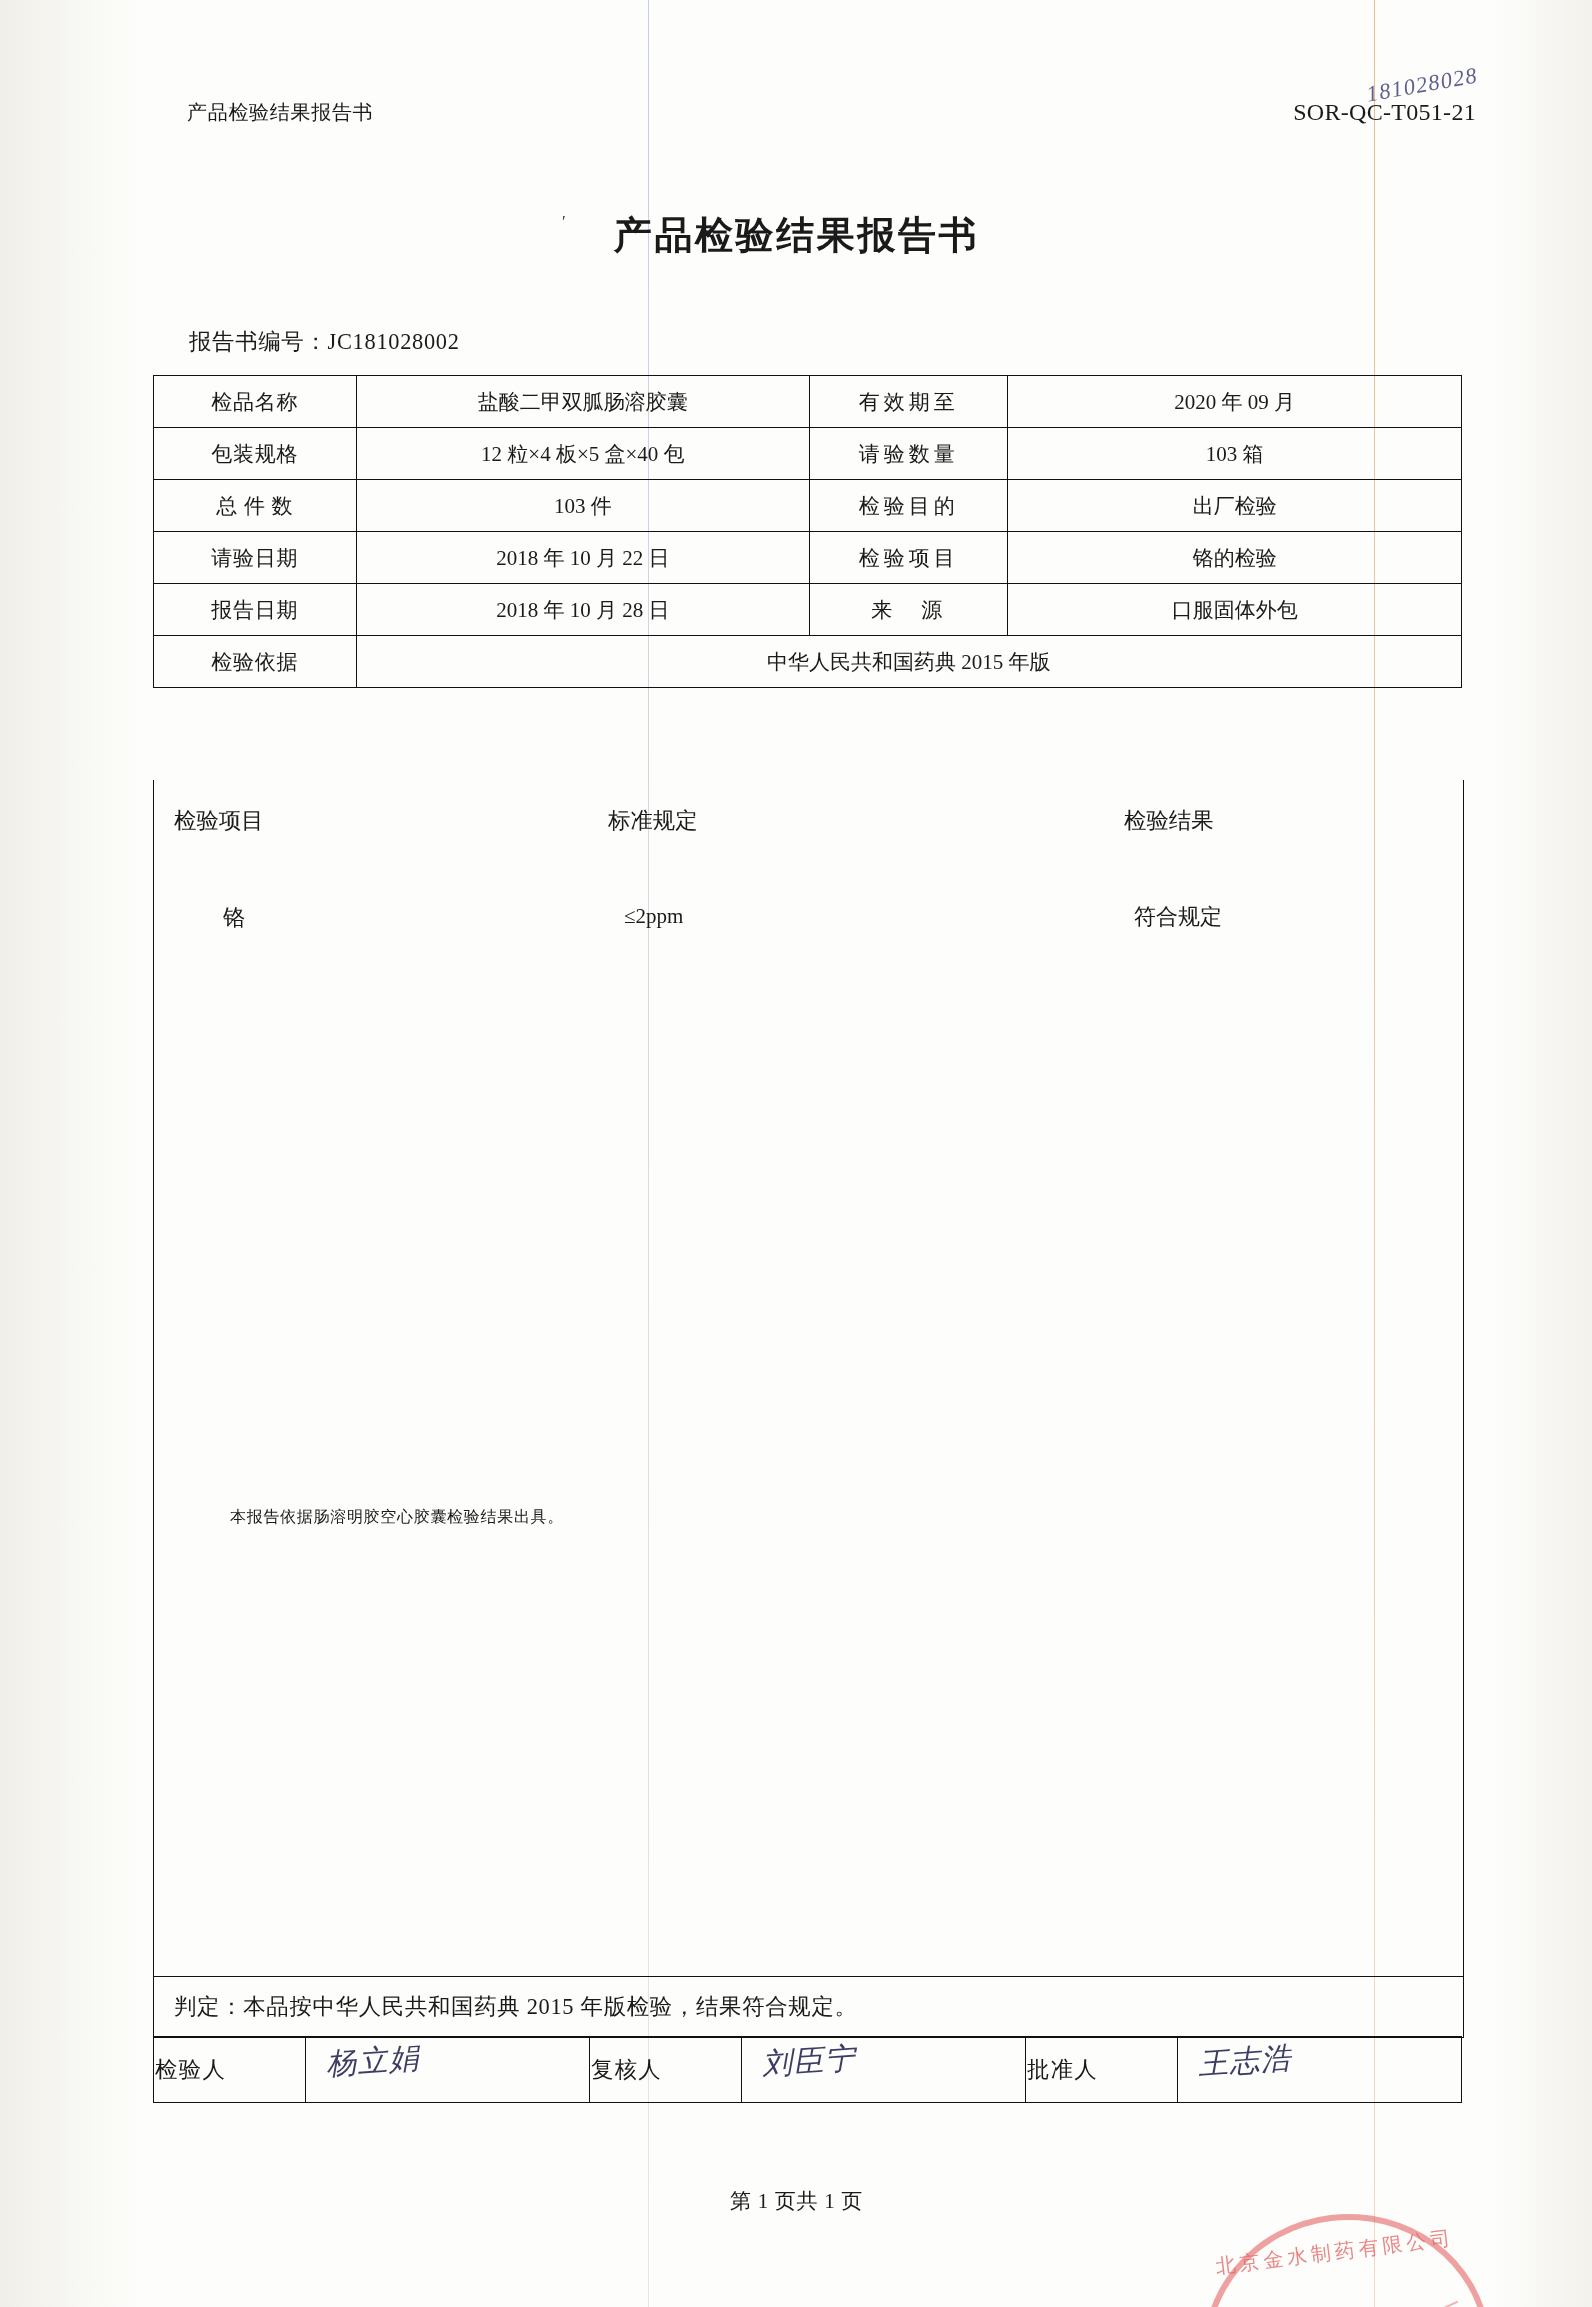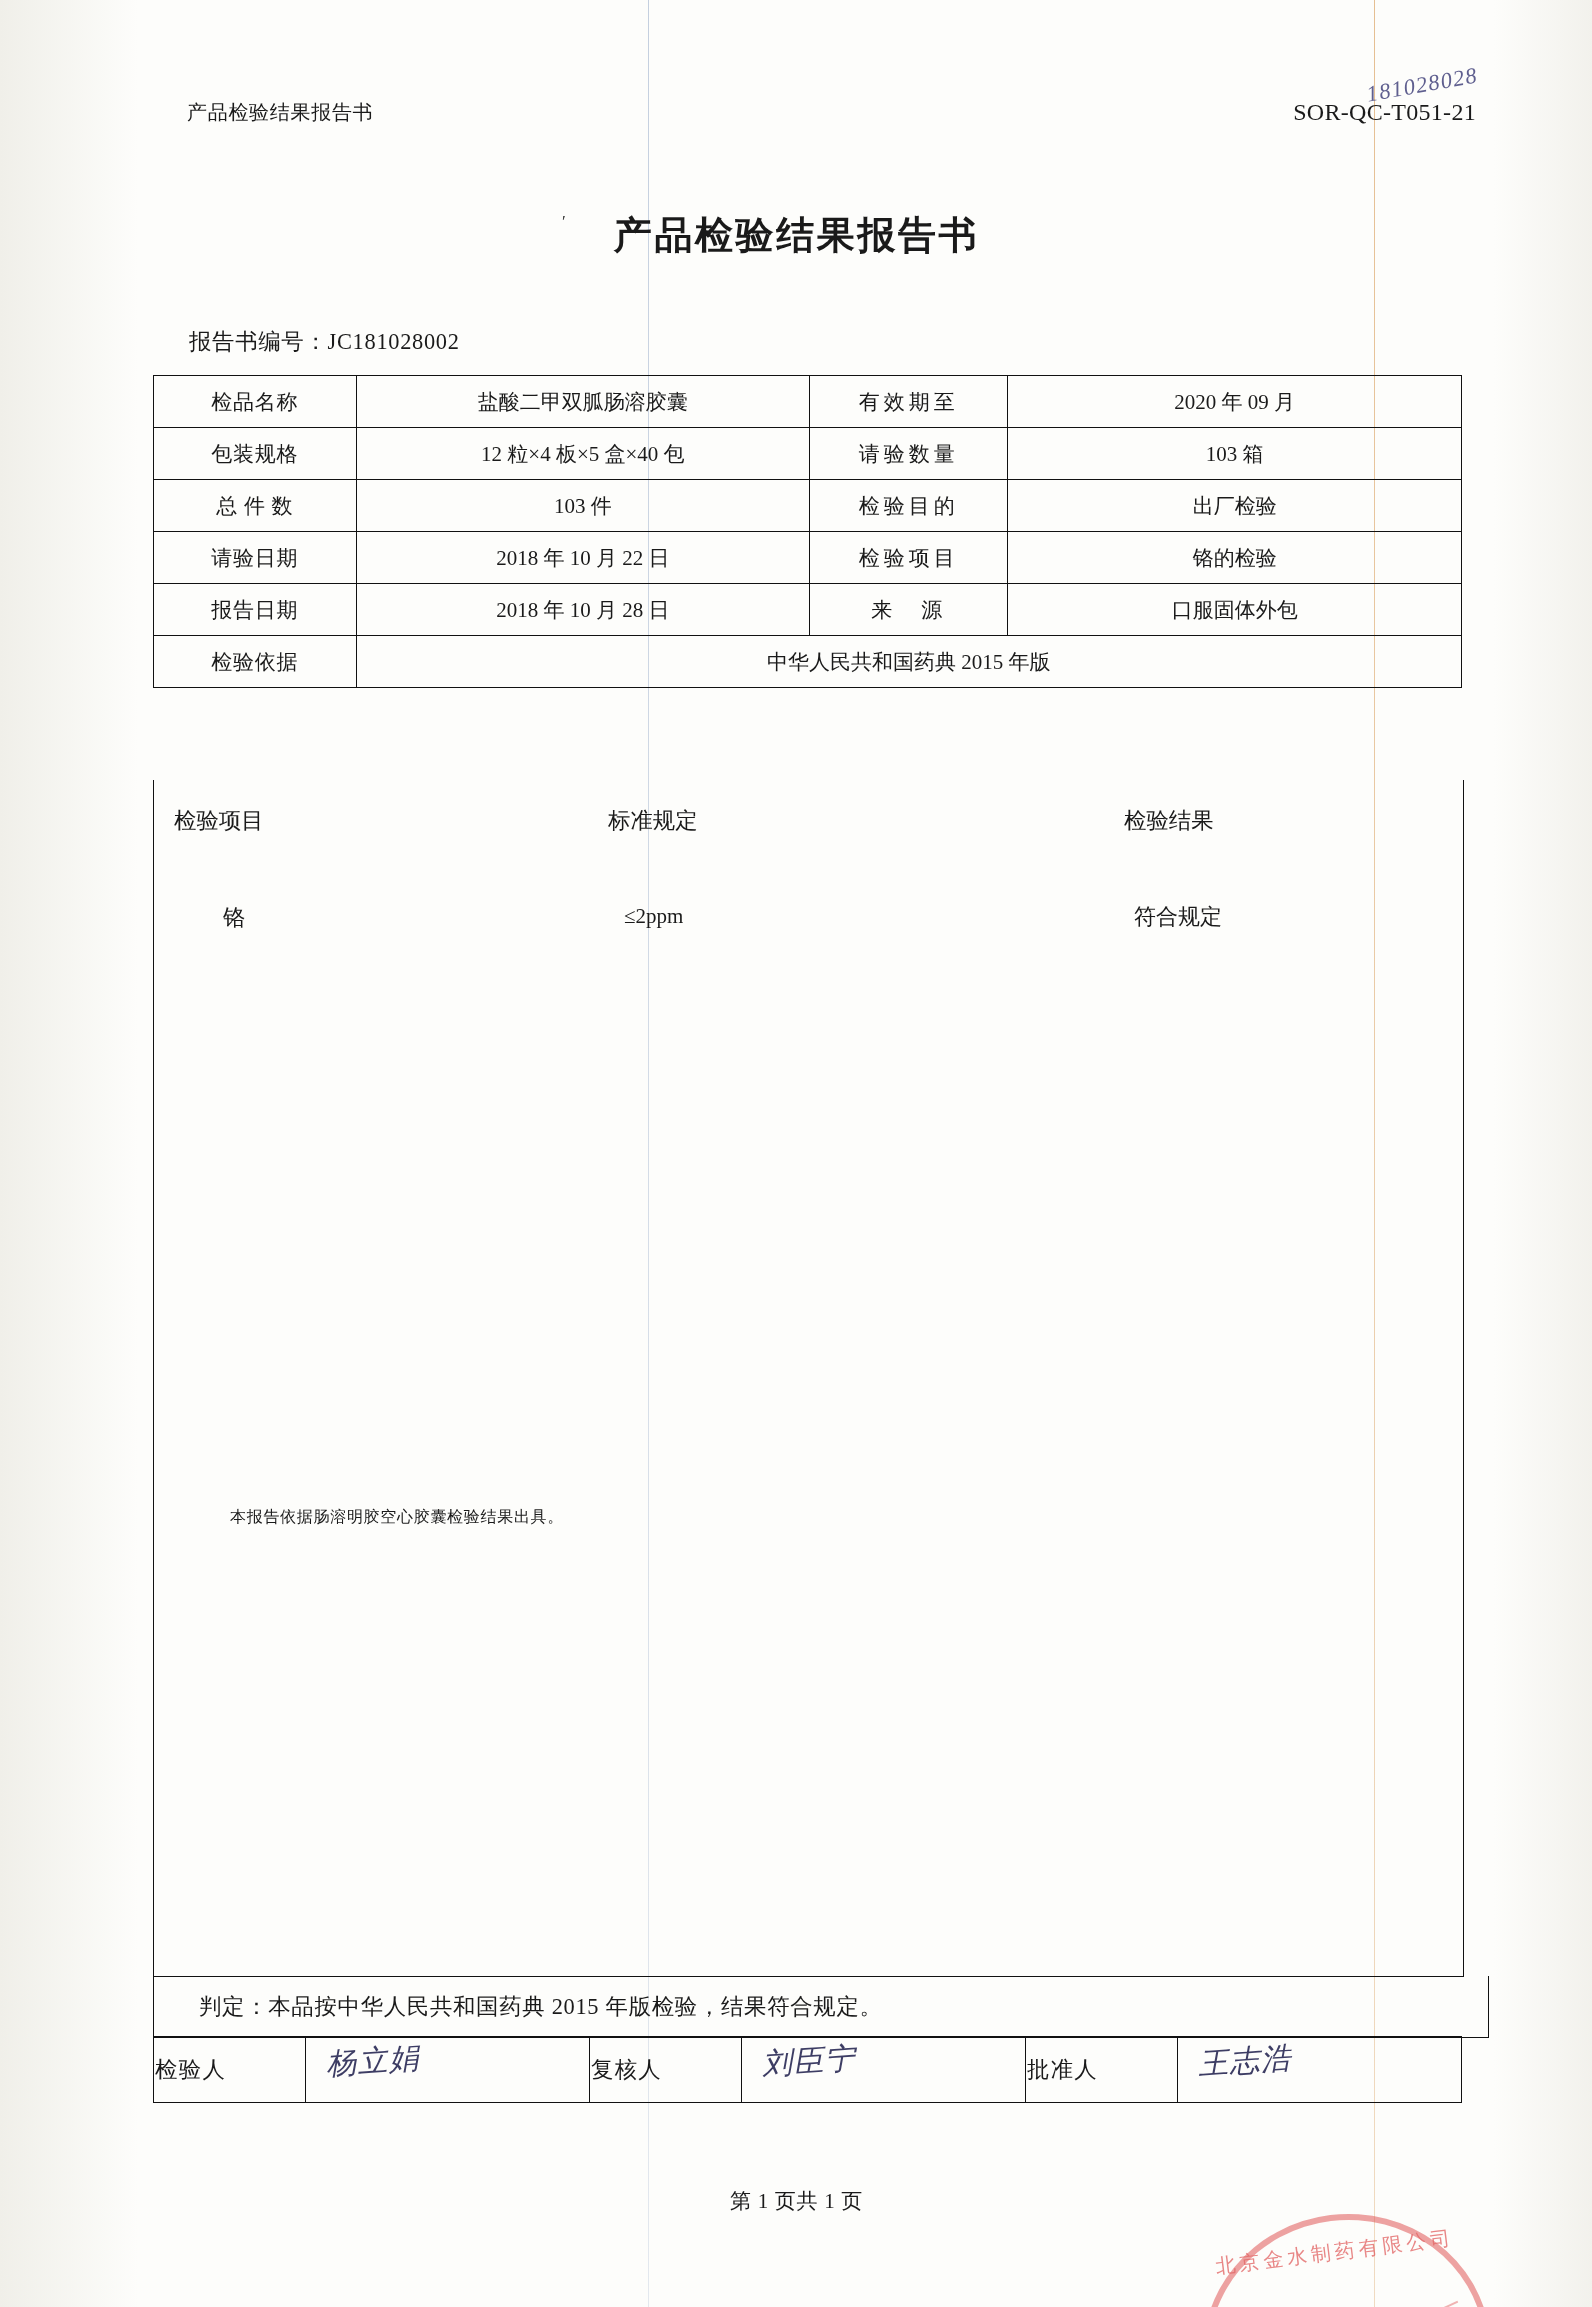--- a/index.html
+++ b/index.html
@@ -151,21 +151,20 @@
     position: absolute;
     left: 153px;
     top: 1976px;
     width: 1309px;
     height: 61px;
     border: 1.3px solid #111;
     border-top: none;
     display: flex;
     align-items: center;
     font-size: 22.4px;
-    padding-left: 25px;
   }
   .verdict span { padding-left: 20px; letter-spacing: 0.7px; }
 
   
   .sign-table {
     position: absolute;
     left: 153px;
     top: 2036px;
     width: 1309px;
     border-collapse: collapse;

